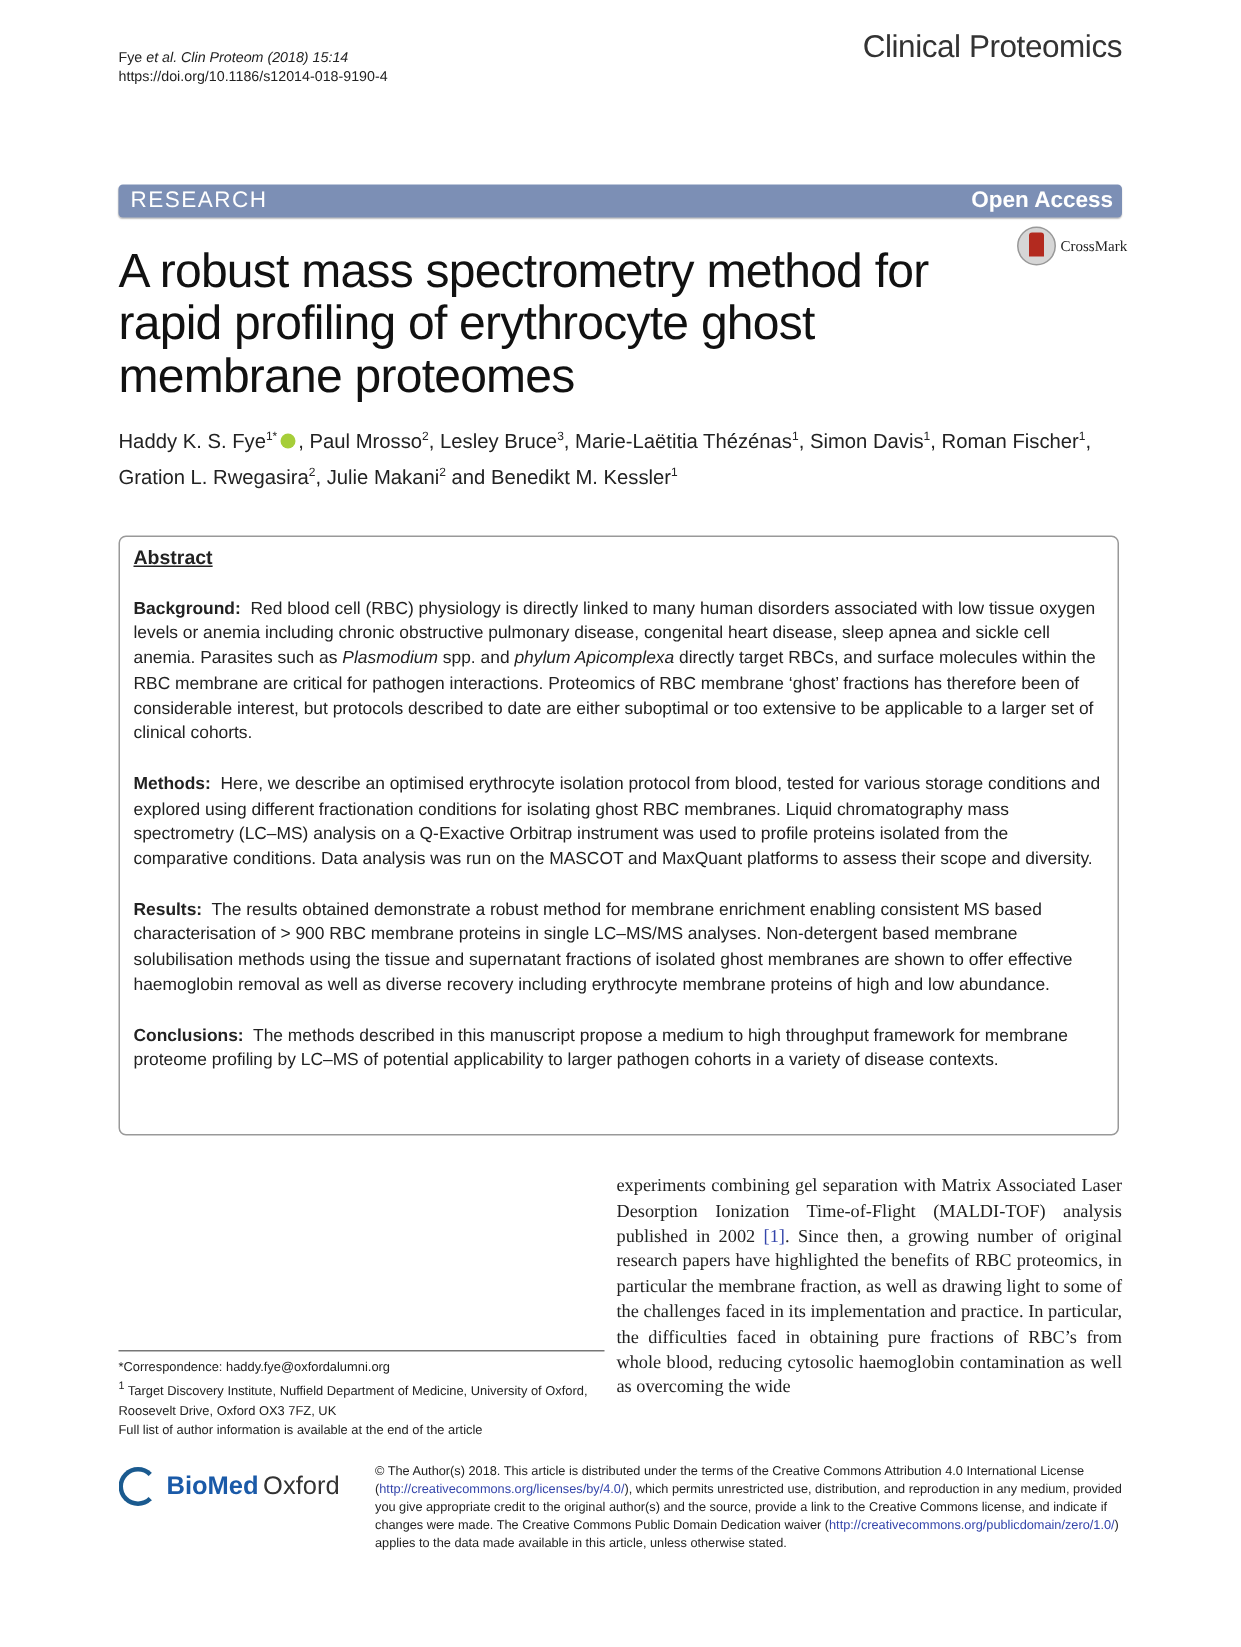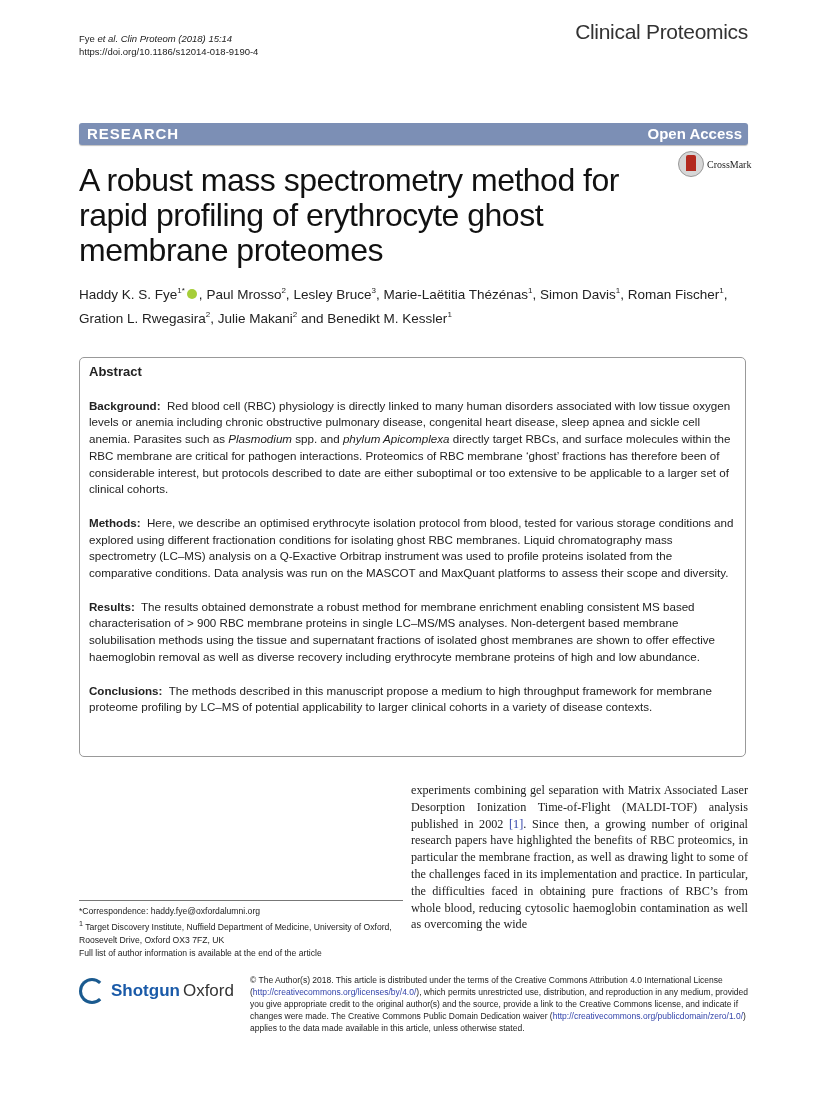--- a/index.html
+++ b/index.html
@@ -2,32 +2,32 @@
 <html><head>
 <meta charset="utf-8">
 <style>
   html, body { margin:0; padding:0; background:#ffffff; }
   body { width:827px; height:1098px; position:relative; overflow:hidden; font-family:"Liberation Sans", sans-serif; color:#1a1a1a; }
   .abs { position:absolute; }
   .citation { left:79px; top:32px; font-size:9.5px; line-height:13px; color:#222; }
   .citation i { font-style:italic; }
   .journal { right:79px; top:20px; font-size:21px; color:#333; letter-spacing:-0.3px; }
   .banner { left:79px; top:123px; width:669px; height:22px; background:#7c8fb5; border-radius:3px; box-shadow:0 1px 1px rgba(0,0,0,0.25); }
-  .banner .left { position:absolute; left:8px; top:2px; font-weight:bold; color:#fff; font-size:15px; letter-spacing:1px; }
+  .banner .left { position:absolute; left:8px; top:2px; font-weight:normal; color:#fff; font-size:15px; letter-spacing:1px; }
   .banner .right { position:absolute; right:6px; top:2px; font-weight:bold; color:#fff; font-size:15px; }
   .crossmark { left:678px; top:151px; display:flex; align-items:center; gap:3px; }
   .crossmark .circ { width:24px; height:24px; border-radius:50%; background:#d6d6d6; border:1px solid #999; position:relative; }
   .crossmark .circ .bar { position:absolute; left:7px; top:3px; width:10px; height:16px; background:#b32a1f; border-radius:2px 2px 0 0; }
   .crossmark .label { font-family:"Liberation Serif", serif; font-size:10px; color:#222; }
   .title { left:79px; top:163px; width:590px; font-size:32px; line-height:35px; color:#111; letter-spacing:-0.5px; }
   .authors { left:79px; top:281px; width:670px; font-size:13.5px; line-height:20px; color:#222; }
   .authors sup { font-size:8px; }
   .orcid { display:inline-block; width:10px; height:10px; border-radius:50%; background:#a6ce39; vertical-align:0px; margin:0 2px; }
   .abstract-box { left:79px; top:357px; width:667px; height:400px; border:1px solid #999; border-radius:5px; box-sizing:border-box; padding:6px 9px; font-size:11.6px; line-height:16.7px; color:#222; }
-  .abstract-box h2 { margin:0 0 2px; font-size:13px; font-weight:bold; }
+  .abstract-box h2 { margin:0 0 2px; font-size:13px; font-weight:bold;text-decoration:underline; }
   .abstract-box p { margin:17px 0 5px; }
   .abstract-box b { font-weight:bold; }
   .col { font-family:"Liberation Serif", serif; font-size:12.2px; line-height:16.8px; text-align:justify; color:#222; }
   .col-left { left:79px; top:782px; width:324px; }
   .col-left h3 { margin:0; font-family:"Liberation Sans", sans-serif; font-size:13px; font-weight:bold; line-height:18px; }
   .col-right { left:411px; top:782px; width:337px; }
   .ref { color:#3344aa; }
   .footnote-rule { left:79px; top:900px; width:324px; height:1px; background:#777; }
   .footnotes { left:79px; top:905px; width:330px; font-size:8.6px; line-height:13px; color:#222; }
   .bmc { left:79px; top:978px; display:flex; align-items:center; gap:6px; }
@@ -70,38 +70,38 @@
   <span>Gration L. Rwegasira</span><sup>2</sup>,
   <span>Julie Makani</span><sup>2</sup> and
   <span>Benedikt M. Kessler</span><sup>1</sup>
 </div>
 
 <div class="abs abstract-box">
   <h2>Abstract</h2>
   <p><b>Background:</b>&nbsp; <span>Red blood cell (RBC) physiology is directly linked to many human disorders associated with low tissue oxygen levels or anemia including chronic obstructive pulmonary disease, congenital heart disease, sleep apnea and sickle cell anemia. Parasites such as </span><i>Plasmodium</i><span> spp. and </span><i>phylum Apicomplexa</i><span> directly target RBCs, and surface molecules within the RBC membrane are critical for pathogen interactions. Proteomics of RBC membrane ‘ghost’ fractions has therefore been of considerable interest, but protocols described to date are either suboptimal or too extensive to be applicable to a larger set of clinical cohorts.</span></p>
   <p><b>Methods:</b>&nbsp; <span>Here, we describe an optimised erythrocyte isolation protocol from blood, tested for various storage conditions and explored using different fractionation conditions for isolating ghost RBC membranes. Liquid chromatography mass spectrometry (LC–MS) analysis on a Q-Exactive Orbitrap instrument was used to profile proteins isolated from the comparative conditions. Data analysis was run on the MASCOT and MaxQuant platforms to assess their scope and diversity.</span></p>
   <p><b>Results:</b>&nbsp; <span>The results obtained demonstrate a robust method for membrane enrichment enabling consistent MS based characterisation of &gt; 900 RBC membrane proteins in single LC–MS/MS analyses. Non-detergent based membrane solubilisation methods using the tissue and supernatant fractions of isolated ghost membranes are shown to offer effective haemoglobin removal as well as diverse recovery including erythrocyte membrane proteins of high and low abundance.</span></p>
-  <p><b>Conclusions:</b>&nbsp; <span>The methods described in this manuscript propose a medium to high throughput framework for membrane proteome profiling by LC–MS of potential applicability to larger clinical cohorts in a variety of disease contexts.</span></p>
+  <p><b>Conclusions:</b>&nbsp; <span>The methods described in this manuscript propose a medium to high throughput framework for membrane proteome profiling by LC–MS of potential applicability to larger pathogen cohorts in a variety of disease contexts.</span></p>
 </div>
 
 <div class="abs col col-left">
 </div>
 
 <div class="abs col col-right">
   <span>experiments combining gel separation with Matrix Associated Laser Desorption Ionization Time-of-Flight (MALDI-TOF) analysis published in 2002 </span><span class="ref">[1]</span><span>. Since then, a growing number of original research papers have highlighted the benefits of RBC proteomics, in particular the membrane fraction, as well as drawing light to some of the challenges faced in its implementation and practice. In particular, the difficulties faced in obtaining pure fractions of RBC’s from whole blood, reducing cytosolic haemoglobin contamination as well as overcoming the wide</span>
 </div>
 
 <div class="abs footnote-rule"></div>
 <div class="abs footnotes">
   <div>*Correspondence:  haddy.fye@oxfordalumni.org</div>
   <div><sup>1</sup><span> Target Discovery Institute, Nuffield Department of Medicine, University of Oxford, Roosevelt Drive, Oxford OX3 7FZ, UK</span></div>
   <div>Full list of author information is available at the end of the article</div>
 </div>
 
 <div class="abs bmc">
   <span class="ring"></span>
-  <span class="bio">Shotgun</span>
+  <span class="bio">BioMed</span>
     <span class="cen"> Oxford</span>
 </div>
 
 <div class="abs license">
   <span>© The Author(s) 2018. This article is distributed under the terms of the Creative Commons Attribution 4.0 International License (</span><span class="link">http://creativecommons.org/licenses/by/4.0/</span><span>), which permits unrestricted use, distribution, and reproduction in any medium, provided you give appropriate credit to the original author(s) and the source, provide a link to the Creative Commons license, and indicate if changes were made. The Creative Commons Public Domain Dedication waiver (</span><span class="link">http://creativecommons.org/publicdomain/zero/1.0/</span><span>) applies to the data made available in this article, unless otherwise stated.</span>
 </div>
 
 </body></html>

